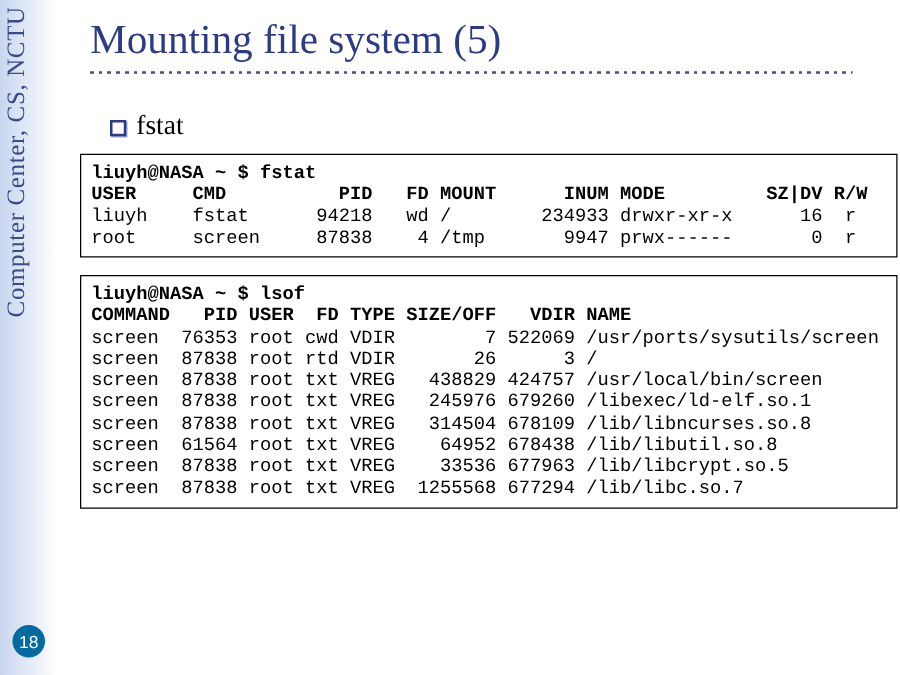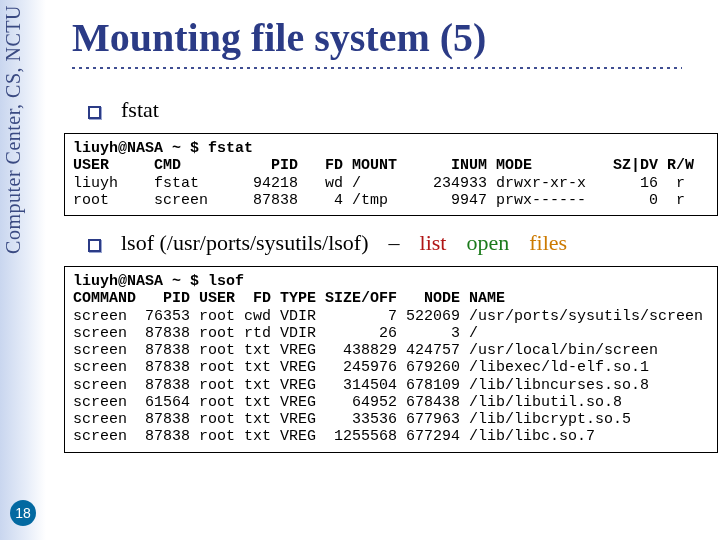--- a/index.html
+++ b/index.html
@@ -47,36 +47,36 @@
     justify-content: center;
   }
   .content {
     position: absolute;
     left: 50px;
     top: 0;
     width: 666px;
     padding: 10px 12px 0 14px;
   }
   h1.title {
-    font-size: 40px;
-    font-weight: bold;
+    font-size: 33px;
+    font-weight: normal;
     color: #2b3b86;
     margin: 4px 0 6px 8px;
   }
   .title-rule {
     height: 2px;
     margin: 0 0 28px 8px;
     width: 610px;
     background: repeating-linear-gradient(to right, #2b3b86 0 3px, transparent 3px 7px);
     opacity: 0.9;
   }
   .bullet-line {
     display: flex;
     align-items: baseline;
-    gap: 20px;
+    gap: 8px;
     margin: 0 0 10px 24px;
     font-size: 22px;
     color: #000;
   }
   .bullet-box {
     width: 13px;
     height: 13px;
     border: 2px solid #2b3b86;
     display: inline-block;
     position: relative;
@@ -116,31 +116,23 @@
   <div class="bullet-line">
     <span class="bullet-box"></span>
     <span>fstat</span>
   </div>
 
   <div class="term wide"><span class="bold">liuyh@NASA ~ $ fstat</span>
 <span class="bold">USER     CMD          PID   FD MOUNT      INUM MODE         SZ|DV R/W</span>
 <span>liuyh    fstat      94218   wd /        234933 drwxr-xr-x      16  r</span>
 <span>root     screen     87838    4 /tmp       9947 prwx------       0  r</span></div>
 
-  <div class="bullet-line">
-    <span class="bullet-box"></span>
-    <span>lsof (/usr/ports/sysutils/lsof)</span>
-    <span class="dash">–</span>
-    <span class="list-word">list</span>
-    <span class="open-word">open</span>
-    <span class="files-word">files</span>
-  </div>
 
   <div class="term wide"><span class="bold">liuyh@NASA ~ $ lsof</span>
-<span class="bold">COMMAND   PID USER  FD TYPE SIZE/OFF   NODE NAME</span>
+<span class="bold">COMMAND   PID USER  FD TYPE SIZE/OFF   VDIR NAME</span>
 <span>screen  76353 root cwd VDIR        7 522069 /usr/ports/sysutils/screen</span>
 <span>screen  87838 root rtd VDIR       26      3 /</span>
 <span>screen  87838 root txt VREG   438829 424757 /usr/local/bin/screen</span>
 <span>screen  87838 root txt VREG   245976 679260 /libexec/ld-elf.so.1</span>
 <span>screen  87838 root txt VREG   314504 678109 /lib/libncurses.so.8</span>
 <span>screen  61564 root txt VREG    64952 678438 /lib/libutil.so.8</span>
 <span>screen  87838 root txt VREG    33536 677963 /lib/libcrypt.so.5</span>
 <span>screen  87838 root txt VREG  1255568 677294 /lib/libc.so.7</span></div>
 </div>
 

